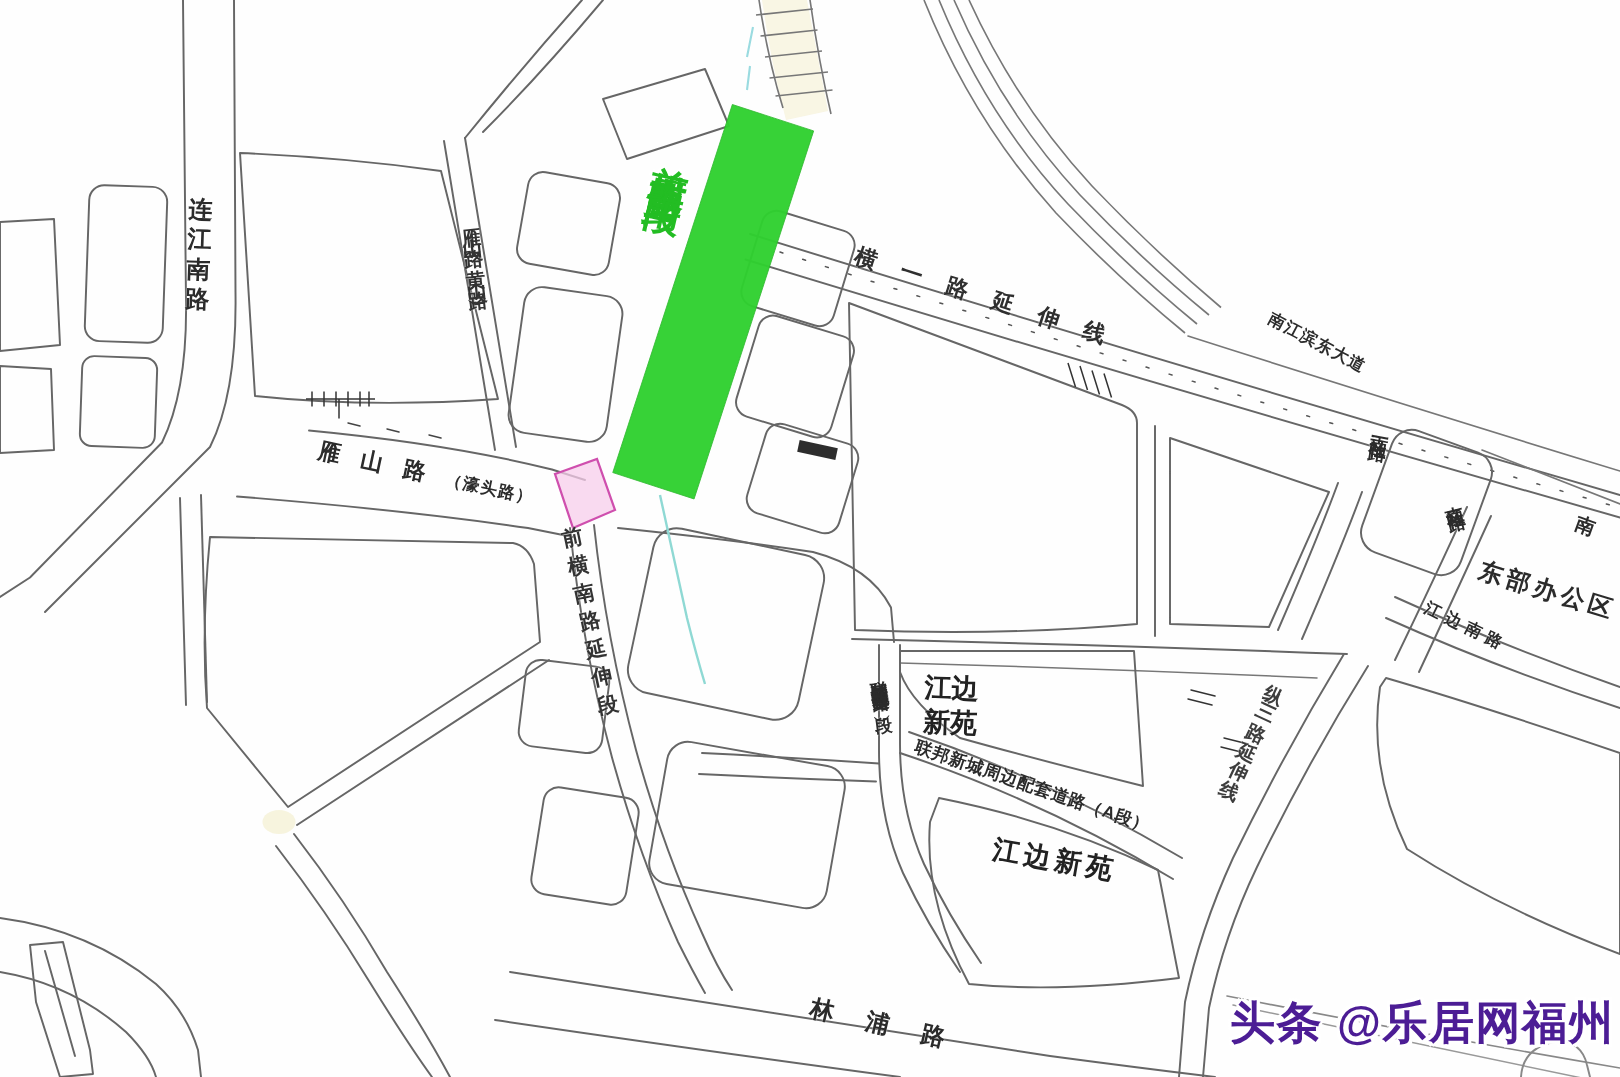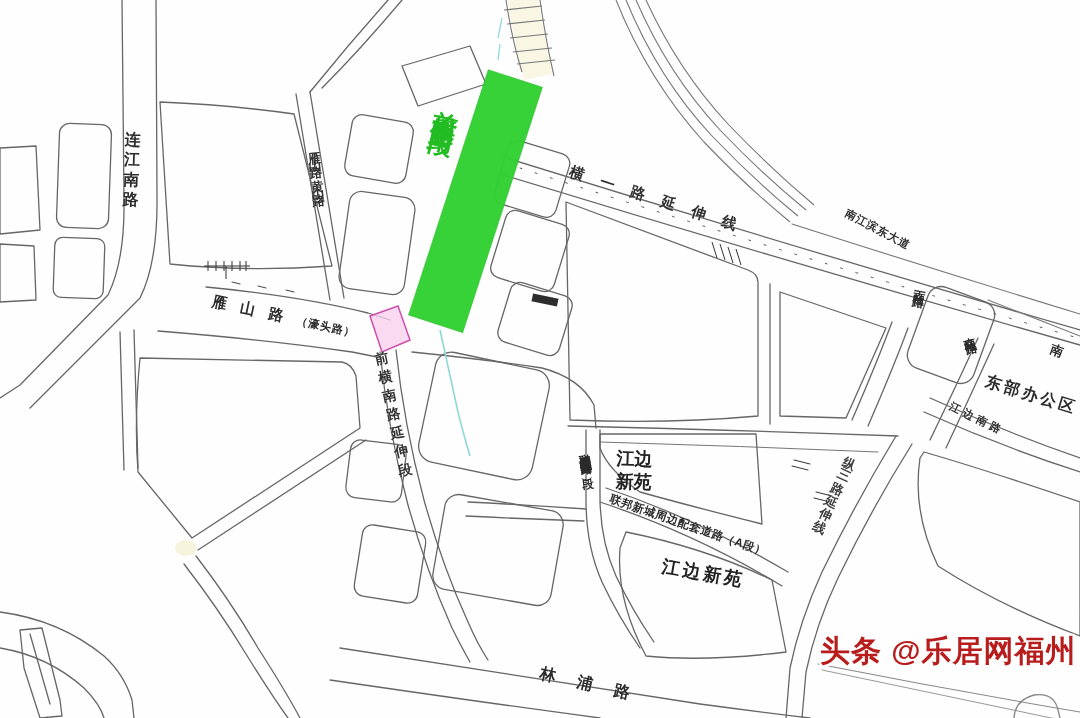--- a/index.html
+++ b/index.html
@@ -26,21 +26,21 @@
   .l-nan{left:1050px;top:344px;font-size:13px;transform:rotate(20deg);}
   .l-dongbu{left:986px;top:372px;font-size:16px;letter-spacing:3px;transform:rotate(17deg);transform-origin:left center;}
   .l-jbnl{left:950px;top:399px;font-size:11px;letter-spacing:4px;transform:rotate(26deg);transform-origin:left center;}
   .l-zs{left:848px;top:448px;font-size:13px;letter-spacing:14px;transform:rotate(25deg);transform-origin:top center;color:#3d3d3d;}
   .l-jbxy1{left:616px;top:448px;width:46px;font-size:18px;line-height:1.25;white-space:normal;transform:rotate(2deg);color:#222;}
   .l-lbA{left:610px;top:492px;font-size:11.5px;letter-spacing:.5px;transform:rotate(19deg);transform-origin:left center;}
   .l-lbB{left:576px;top:445px;font-size:11.5px;letter-spacing:1px;transform:rotate(-7deg);transform-origin:top center;}
   .l-jbxy2{left:662px;top:556px;font-size:18px;letter-spacing:3px;transform:rotate(10deg);transform-origin:left center;color:#222;}
   .l-qh-ext{left:370px;top:340px;font-size:14px;letter-spacing:19px;transform:rotate(-12deg);transform-origin:top center;color:#333;}
   .l-linpu{left:540px;top:664px;font-size:16px;letter-spacing:22px;transform:rotate(13deg);transform-origin:left center;}
-  .l-wm{left:820px;top:634px;font-size:30px;letter-spacing:1px;font-weight:700;color:#b91c1c;
+  .l-wm{left:820px;top:666px;font-size:30px;letter-spacing:1px;font-weight:700;color:#4c1d95;
         text-shadow:-2px -2px 0 #fff,2px -2px 0 #fff,-2px 2px 0 #fff,2px 2px 0 #fff,0 2px 0 #fff,2px 0 0 #fff,-2px 0 0 #fff,0 -2px 0 #fff;}
 </style>
 </head>
 <body>
 
 <div id="stage">
 
   <svg id="roadmap" width="1080" height="718" viewBox="0 0 1080 718">
 
     <g stroke="none">

